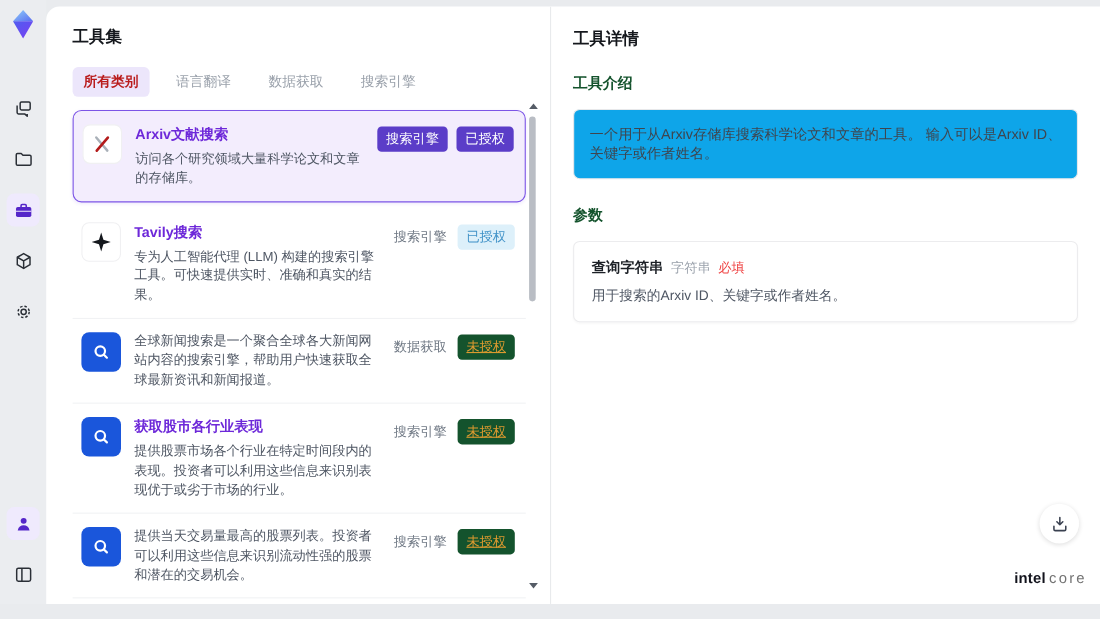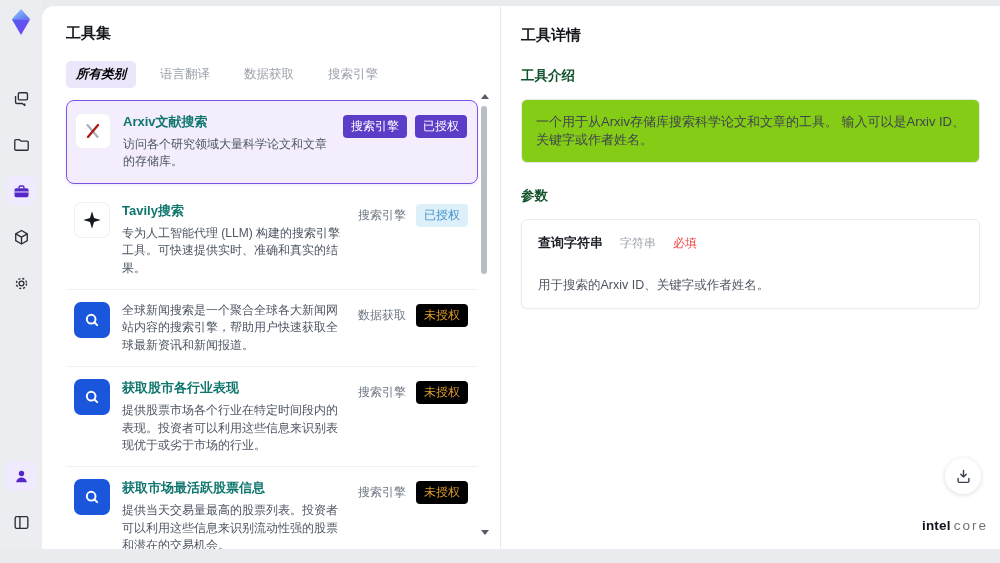--- a/index.html
+++ b/index.html
@@ -20,58 +20,58 @@
 
   
   .main { position:absolute; left:42px; top:6px; right:0; bottom:0; background:#ffffff;
           border-top-left-radius:12px; display:flex; overflow:hidden; }
 
   
   .list-panel { position:relative; width:458px; height:100%; padding:18px 26px 0 24px; overflow:hidden; }
   .page-title { font-size:15px; font-weight:bold; color:#15181d; margin-bottom:18px; }
   .tabs { display:flex; align-items:center; gap:14px; margin-bottom:12px; }
   .tab { font-size:12.5px; color:#9aa1ab; padding:5px 10px; border-radius:5px; cursor:pointer; white-space:nowrap; }
-  .tab.active { background:#ece6fb; color:#000000; font-weight:bold;font-style:italic; }
+  .tab.active { background:#ece6fb; color:#b91c1c; font-weight:bold; }
 
   .tool-list { width:412px; }
   .tool-item { display:flex; align-items:flex-start; padding:12px 10px 12px 8px; cursor:pointer; }
   .tool-item.plain { border-bottom:1px solid #f1f2f4; }
   .tool-item.selected { border:1.5px solid #7c55e6; background:#f3edfd; border-radius:8px;
                         margin-bottom:6px; box-shadow:0 1px 3px rgba(120,80,230,.12); }
   .tool-icon { flex:0 0 36px; width:36px; height:36px; border-radius:7px; display:flex;
                align-items:center; justify-content:center; margin-right:12px; }
   .tool-icon.white { background:#ffffff; border:1px solid #f0f0f2; }
   .tool-icon.blue  { background:#1a56db; }
   .tool-body { flex:1; min-width:0; padding-right:10px; }
-  .tool-name { font-size:13px; font-weight:bold; color:#0f766e; margin-bottom:5px; }
+  .tool-name { font-size:13px; font-weight:bold; color:#6d28d9; margin-bottom:5px; }
   .tool-desc { font-size:12px; color:#4e5663; line-height:1.45; }
   .tool-badges { display:flex; gap:8px; flex:0 0 auto; align-items:flex-start; padding-top:2px; }
   .badge { font-size:12px; border-radius:4px; padding:3px 8px; white-space:nowrap; }
   .badge.solid { background:#5b3dc8; color:#ffffff; }
   .badge.plain { background:transparent; color:#6f7884; padding:3px 2px; }
   .badge.blue  { background:#ddf0fa; color:#4293c8; }
-  .badge.warn  { background:#000000; color:#dc9a2f; }
+  .badge.warn  { background:#14532d; color:#dc9a2f;text-decoration:underline; }
 
   
   .scrollbar { position:absolute; right:12px; top:88px; bottom:14px; width:8px; }
   .sb-arrow { position:absolute; left:1px; width:0; height:0; border-left:4px solid transparent;
               border-right:4px solid transparent; }
   .sb-up { top:0; border-bottom:5px solid #555c66; }
   .sb-down { bottom:0; border-top:5px solid #555c66; }
   .sb-thumb { position:absolute; left:1px; top:12px; width:6px; height:168px; border-radius:3px; background:#b9bdc4; }
 
   
   .detail-panel { flex:1; height:100%; border-left:1px solid #e8eaec; padding:20px 20px 0 20px; }
   .detail-title { font-size:15px; font-weight:bold; color:#15181d; margin-bottom:22px; }
   .section-title { font-size:13.5px; font-weight:bold; color:#14532d; margin-bottom:14px; }
-  .intro-box { border:1px solid #e7e8ea; border-radius:6px; background:#84cc16; padding:13px 14px;
+  .intro-box { border:1px solid #e7e8ea; border-radius:6px; background:#0ea5e9; padding:13px 14px;
                font-size:13px; color:#3f454e; margin-bottom:24px; }
   .param-card { border:1px solid #ececee; border-radius:6px; background:#fff; padding:14px 16px;
                 box-shadow:0 1px 2px rgba(0,0,0,.03); }
-  .param-head { display:flex; align-items:baseline; gap:17px; margin-bottom:25px; }
+  .param-head { display:flex; align-items:baseline; gap:7px; margin-bottom:9px; }
   .param-name { font-size:13px; font-weight:bold; color:#1c2026; }
   .param-type { font-size:12px; color:#9aa1ab; }
   .param-required { font-size:12px; color:#ef4444; }
   .param-desc { font-size:12.5px; color:#4e5663; }
 
   
   .download-fab { position:absolute; right:19px; bottom:55px; width:36px; height:36px; border-radius:50%;
                   background:#ffffff; box-shadow:0 1px 5px rgba(0,0,0,.14); display:flex; align-items:center;
                   justify-content:center; cursor:pointer; }
   .intel-logo { position:absolute; right:12px; bottom:16px; display:flex; align-items:flex-end; gap:3px;
@@ -230,21 +230,20 @@
         </div>
 
         <div class="tool-item plain">
           <div class="tool-icon blue">
             <svg viewBox="0 0 24 24" width="20" height="20" fill="none" stroke="#ffffff" stroke-width="2.4" stroke-linecap="round">
               <circle cx="11" cy="11" r="5.2"></circle>
               <line x1="15" y1="15" x2="18.2" y2="18.2"></line>
             </svg>
           </div>
           <div class="tool-body">
-            <div class="tool-name">获取市场最活跃股票信息</div>
             <div class="tool-desc">提供当天交易量最高的股票列表。投资者可以利用这些信息来识别流动性强的股票和潜在的交易机会。</div>
           </div>
           <div class="tool-badges">
             <span class="badge plain">搜索引擎</span>
             <span class="badge warn">未授权</span>
           </div>
         </div>
 
       </div>
 

